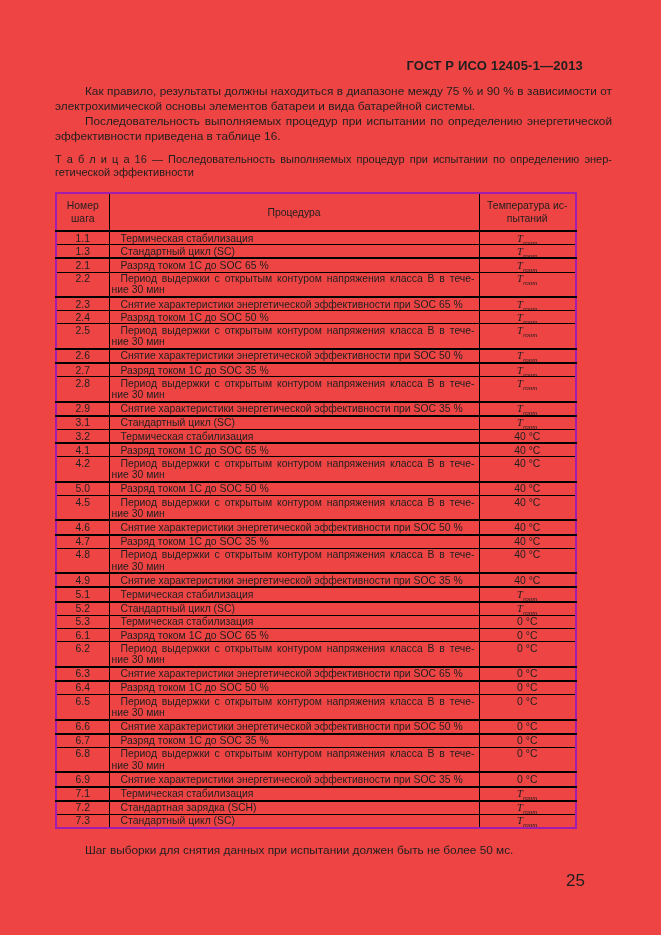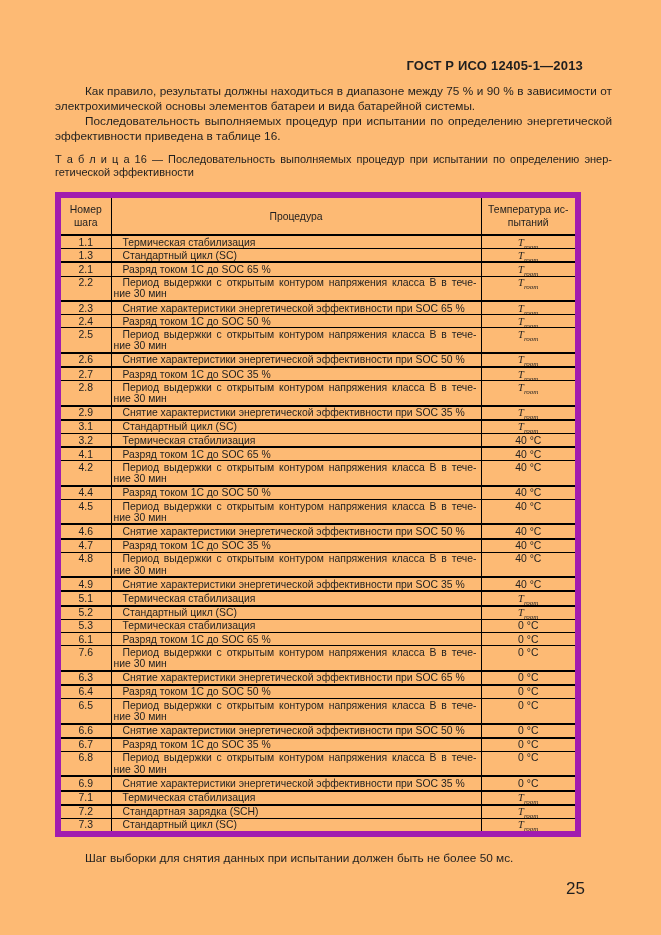--- a/index.html
+++ b/index.html
@@ -1,19 +1,19 @@
 <!DOCTYPE html>
 <html lang="ru"><head>
 <meta charset="utf-8">
 <style>
   html,body{margin:0;padding:0;background:#ffffff;}
   .page{
     position:relative;
     width:661px;height:935px;
-    background:#fdba74;
+    background:#ef4444;
     box-sizing:border-box;
     padding:58px 49px 0 55px;
     font-family:"Liberation Sans",sans-serif;
     color:#1f1f1f;
     overflow:hidden;
   }
   .doc-header{
     text-align:right;
     padding-right:29px;
     font-size:13px;
@@ -35,21 +35,21 @@
     text-align:justify;
   }
   table.proc-table{
     border-collapse:collapse;
     table-layout:fixed;
     width:520px;
     font-size:10.4px;
     line-height:11.2px;
     color:#1f1f1f;
   }
-  table.proc-table{border:6px solid #a21caf;}
+  table.proc-table{border:2px solid #a21caf;}
   .proc-table th,.proc-table td{
     border:1px solid #000;
     padding:.5px 3px;
     vertical-align:top;
     overflow:hidden;
   }
   .proc-table thead th{
     border-bottom:2px solid #000;
     font-weight:normal;
     text-align:center;
@@ -211,21 +211,21 @@
         </tr>
         <tr>
           <td class="c-step">4.2</td>
           <td class="c-proc">
             <span class="ln first just">Период выдержки с открытым контуром напряжения класса В в тече-</span>
             <span class="ln">ние 30 мин</span>
           </td>
           <td class="c-temp">40 °C</td>
         </tr>
         <tr class="thick">
-          <td class="c-step">4.4</td>
+          <td class="c-step">5.0</td>
           <td class="c-proc">
             <span class="ln first">Разряд током 1С до SOC 50&nbsp;%</span>
           </td>
           <td class="c-temp">40 °C</td>
         </tr>
         <tr>
           <td class="c-step">4.5</td>
           <td class="c-proc">
             <span class="ln first just">Период выдержки с открытым контуром напряжения класса В в тече-</span>
             <span class="ln">ние 30 мин</span>
@@ -283,21 +283,21 @@
           <td class="c-temp">0 °C</td>
         </tr>
         <tr>
           <td class="c-step">6.1</td>
           <td class="c-proc">
             <span class="ln first">Разряд током 1С до SOC 65&nbsp;%</span>
           </td>
           <td class="c-temp">0 °C</td>
         </tr>
         <tr>
-          <td class="c-step">7.6</td>
+          <td class="c-step">6.2</td>
           <td class="c-proc">
             <span class="ln first just">Период выдержки с открытым контуром напряжения класса В в тече-</span>
             <span class="ln">ние 30 мин</span>
           </td>
           <td class="c-temp">0 °C</td>
         </tr>
         <tr class="thick">
           <td class="c-step">6.3</td>
           <td class="c-proc">
             <span class="ln first">Снятие характеристики энергетической эффективности при SOC 65&nbsp;%</span>

